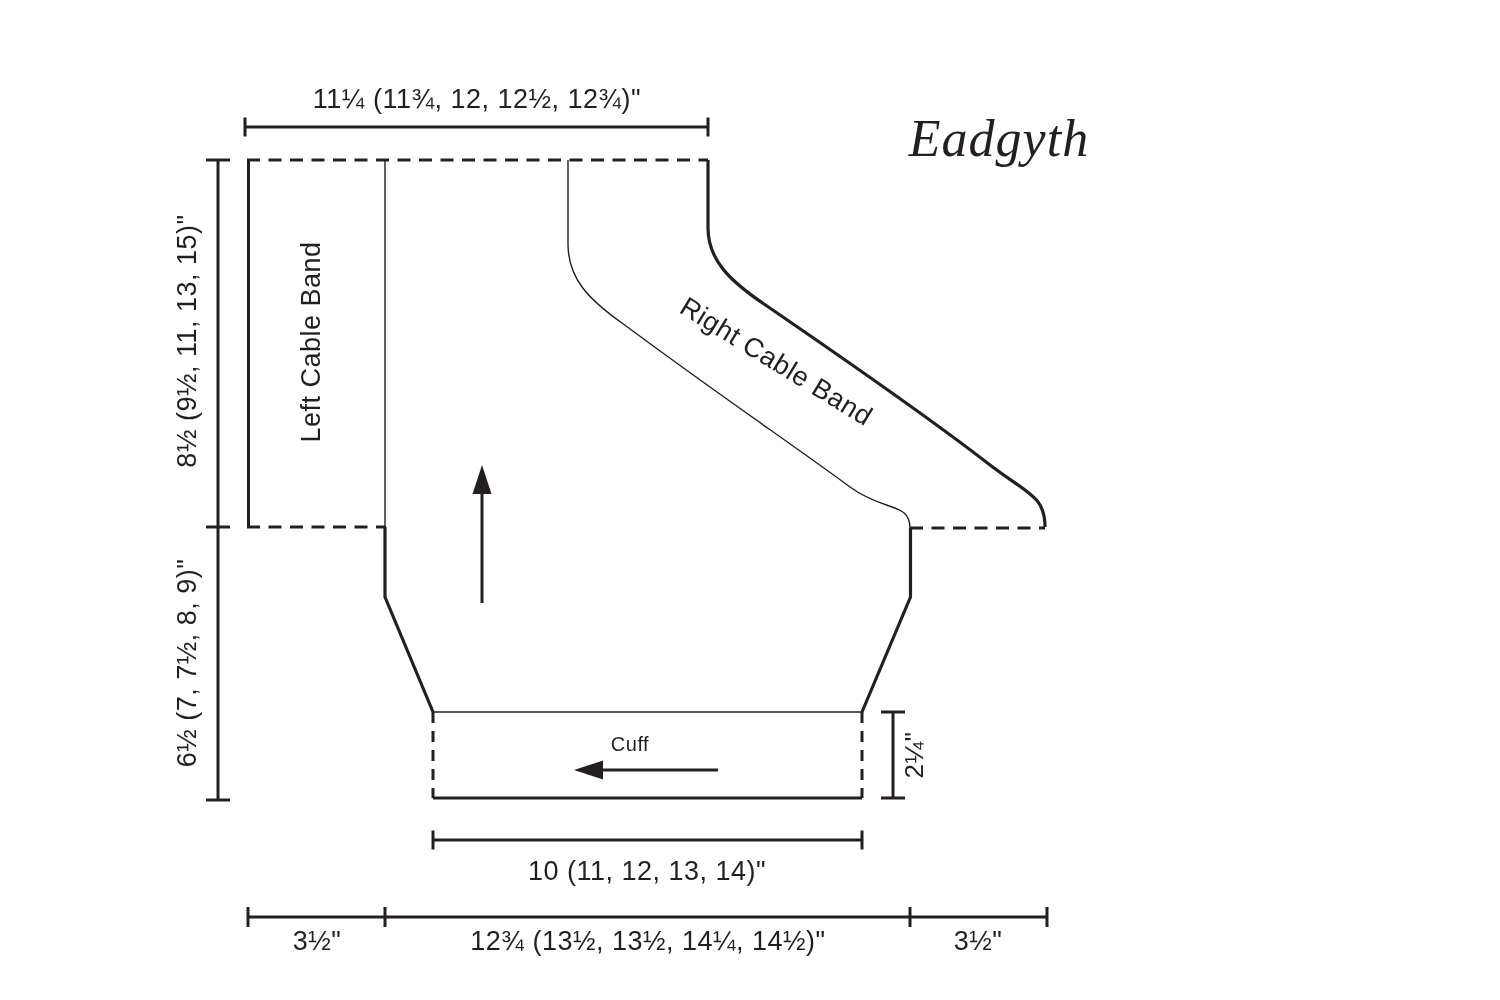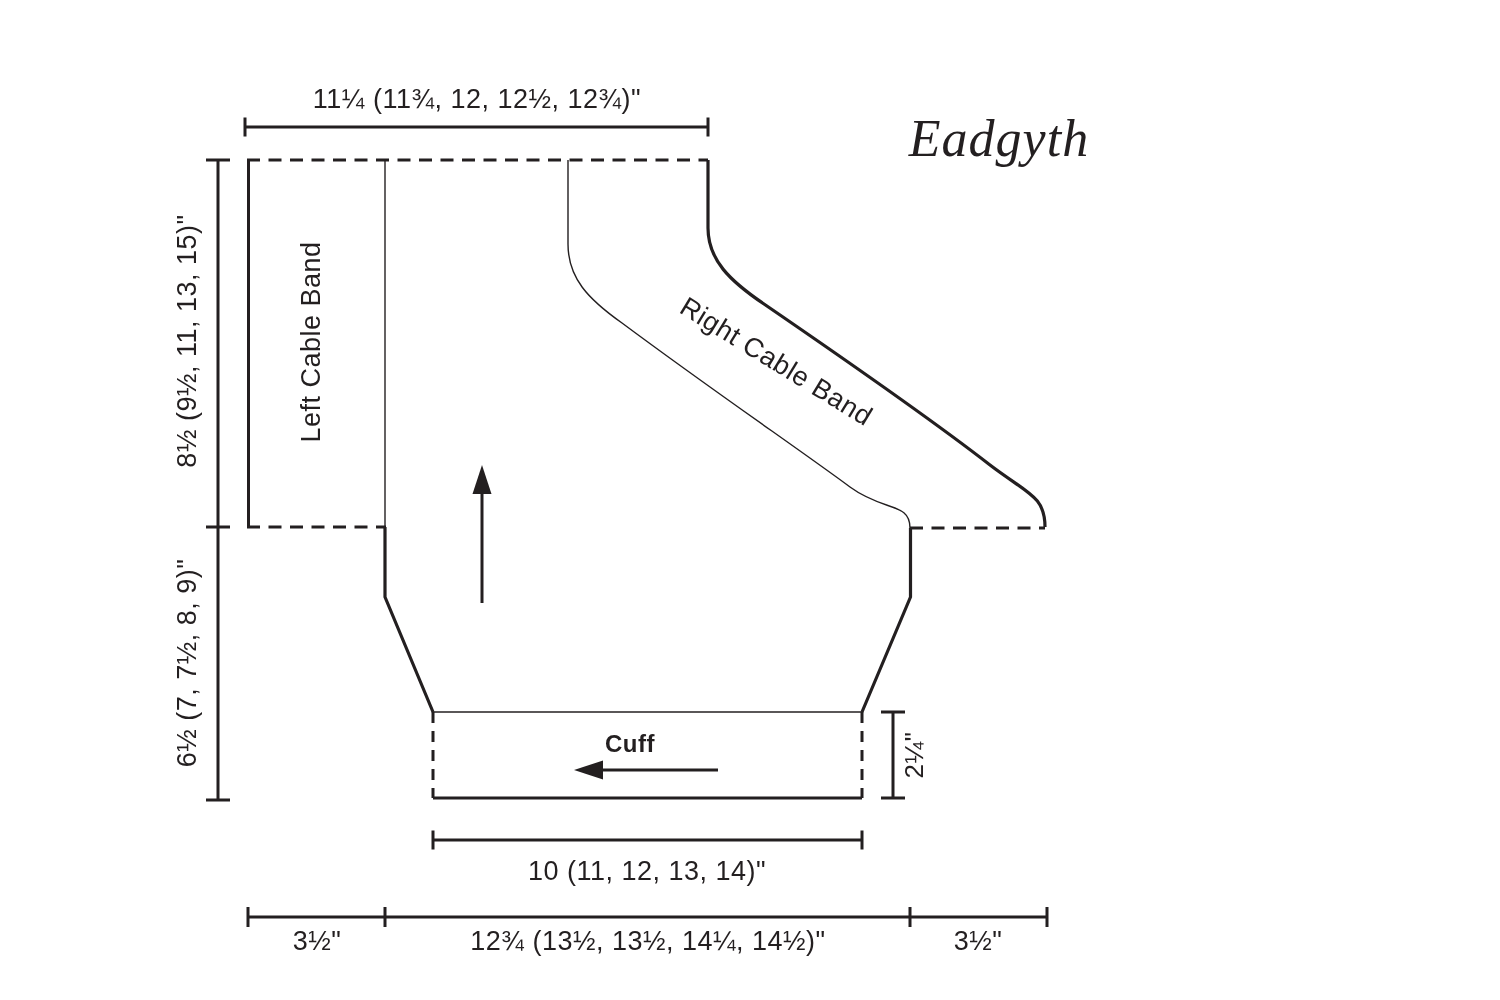--- a/index.html
+++ b/index.html
@@ -20,21 +20,21 @@
     position: absolute;
     white-space: nowrap;
     transform: translate(-50%, -50%);
     font-size: 27px;
     letter-spacing: 0.5px;
     color: #231f20;
   }
   .lbl.rot90 { transform: translate(-50%, -50%) rotate(-90deg); }
   .lbl.rot-band { transform: translate(-50%, -50%) rotate(31.5deg); }
   .lbl.piece-name { font-size: 40px; letter-spacing: 0.5px; }
-  .lbl.cuff-name { font-size: 24px; font-weight: bold; }
+  .lbl.cuff-name { font-size: 20px; }
   .lbl.title {
     font-family: "Liberation Serif", "DejaVu Serif", serif;
     font-style: italic;
     font-size: 52px;
     letter-spacing: 1px;
   }
 </style>
 </head>
 <body>
 

